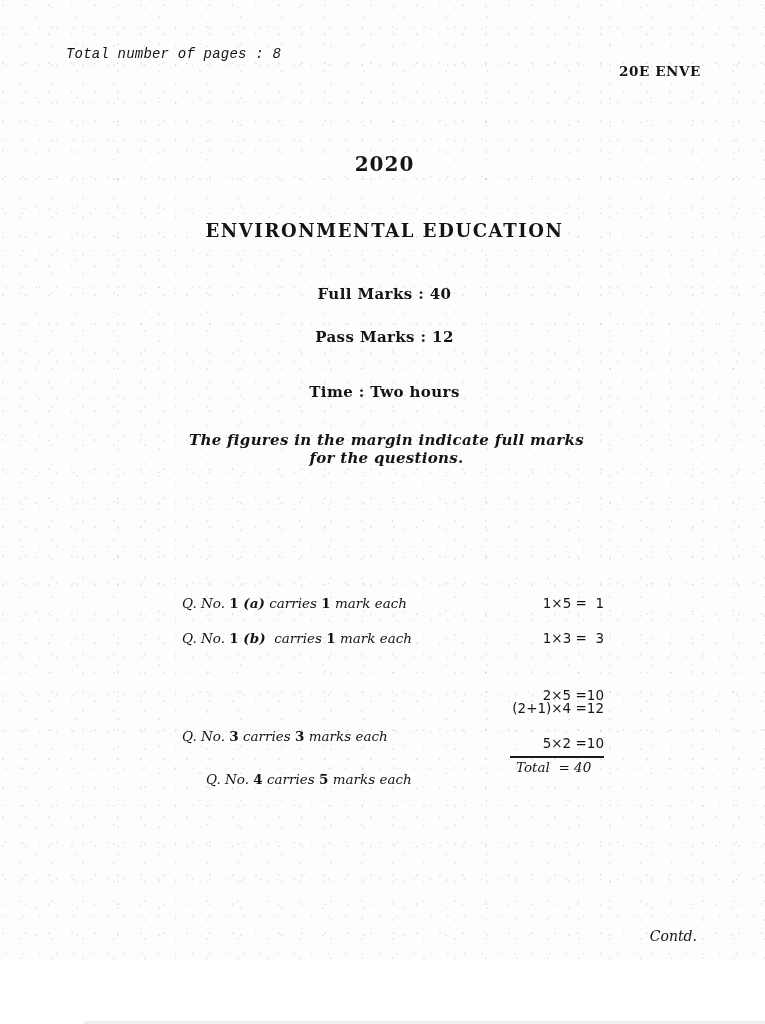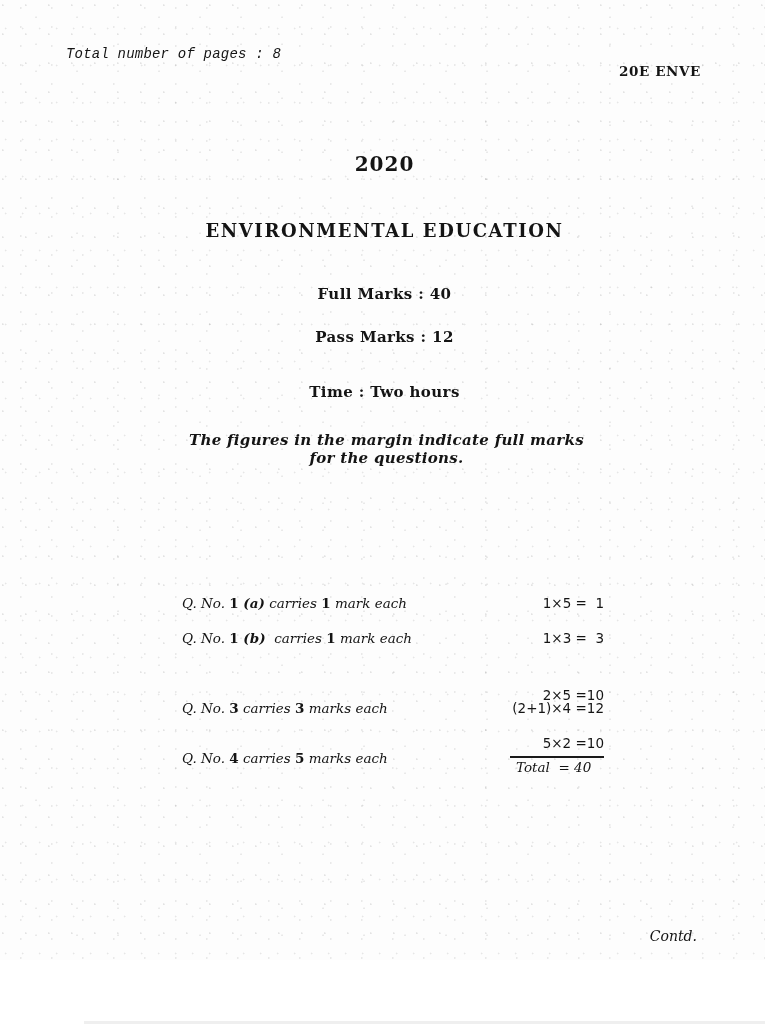--- a/index.html
+++ b/index.html
@@ -144,24 +144,24 @@
   </div>
 
   <div class="abs q-label" style="top:595px;"><span>Q. No. </span><b>1</b><b style="font-style:italic"> (a)</b><span> carries </span><b>1</b><span> mark each</span></div>
   <div class="abs q-value" style="top:595px;">1×5 =  1</div>
 
   <div class="abs q-label" style="top:630px;"><span>Q. No. </span><b>1</b><b style="font-style:italic"> (b)</b><span>  carries </span><b>1</b><span> mark each</span></div>
   <div class="abs q-value" style="top:630px;">1×3 =  3</div>
 
   <div class="abs q-value" style="top:665px;margin-top:22px;">2×5 =10</div>
 
-  <div class="abs q-label" style="top:700px;"><span>Q. No. </span><b>3</b><b></b><span> carries </span><b>3</b><span> marks each</span></div>
+  <div class="abs q-label" style="top:728px;"><span>Q. No. </span><b>3</b><b></b><span> carries </span><b>3</b><span> marks each</span></div>
   <div class="abs q-value" style="top:700px;margin-left:32px;">(2+1)×4 =12</div>
 
-  <div class="abs q-label" style="top:750px;"><span>Q. No. </span><b>4</b><b></b><span> carries </span><b>5</b><span> marks each</span></div>
+  <div class="abs q-label" style="top:771px;margin-left:24px;"><span>Q. No. </span><b>4</b><b></b><span> carries </span><b>5</b><span> marks each</span></div>
   <div class="abs q-value" style="top:735px;">5×2 =10</div>
 
   <div class="abs total-rule"></div>
   <div class="abs total">Total  = 40</div>
 
   <div class="abs contd">Contd.</div>
 </div>
 
 <div class="abs bottom-bar"></div>
 

